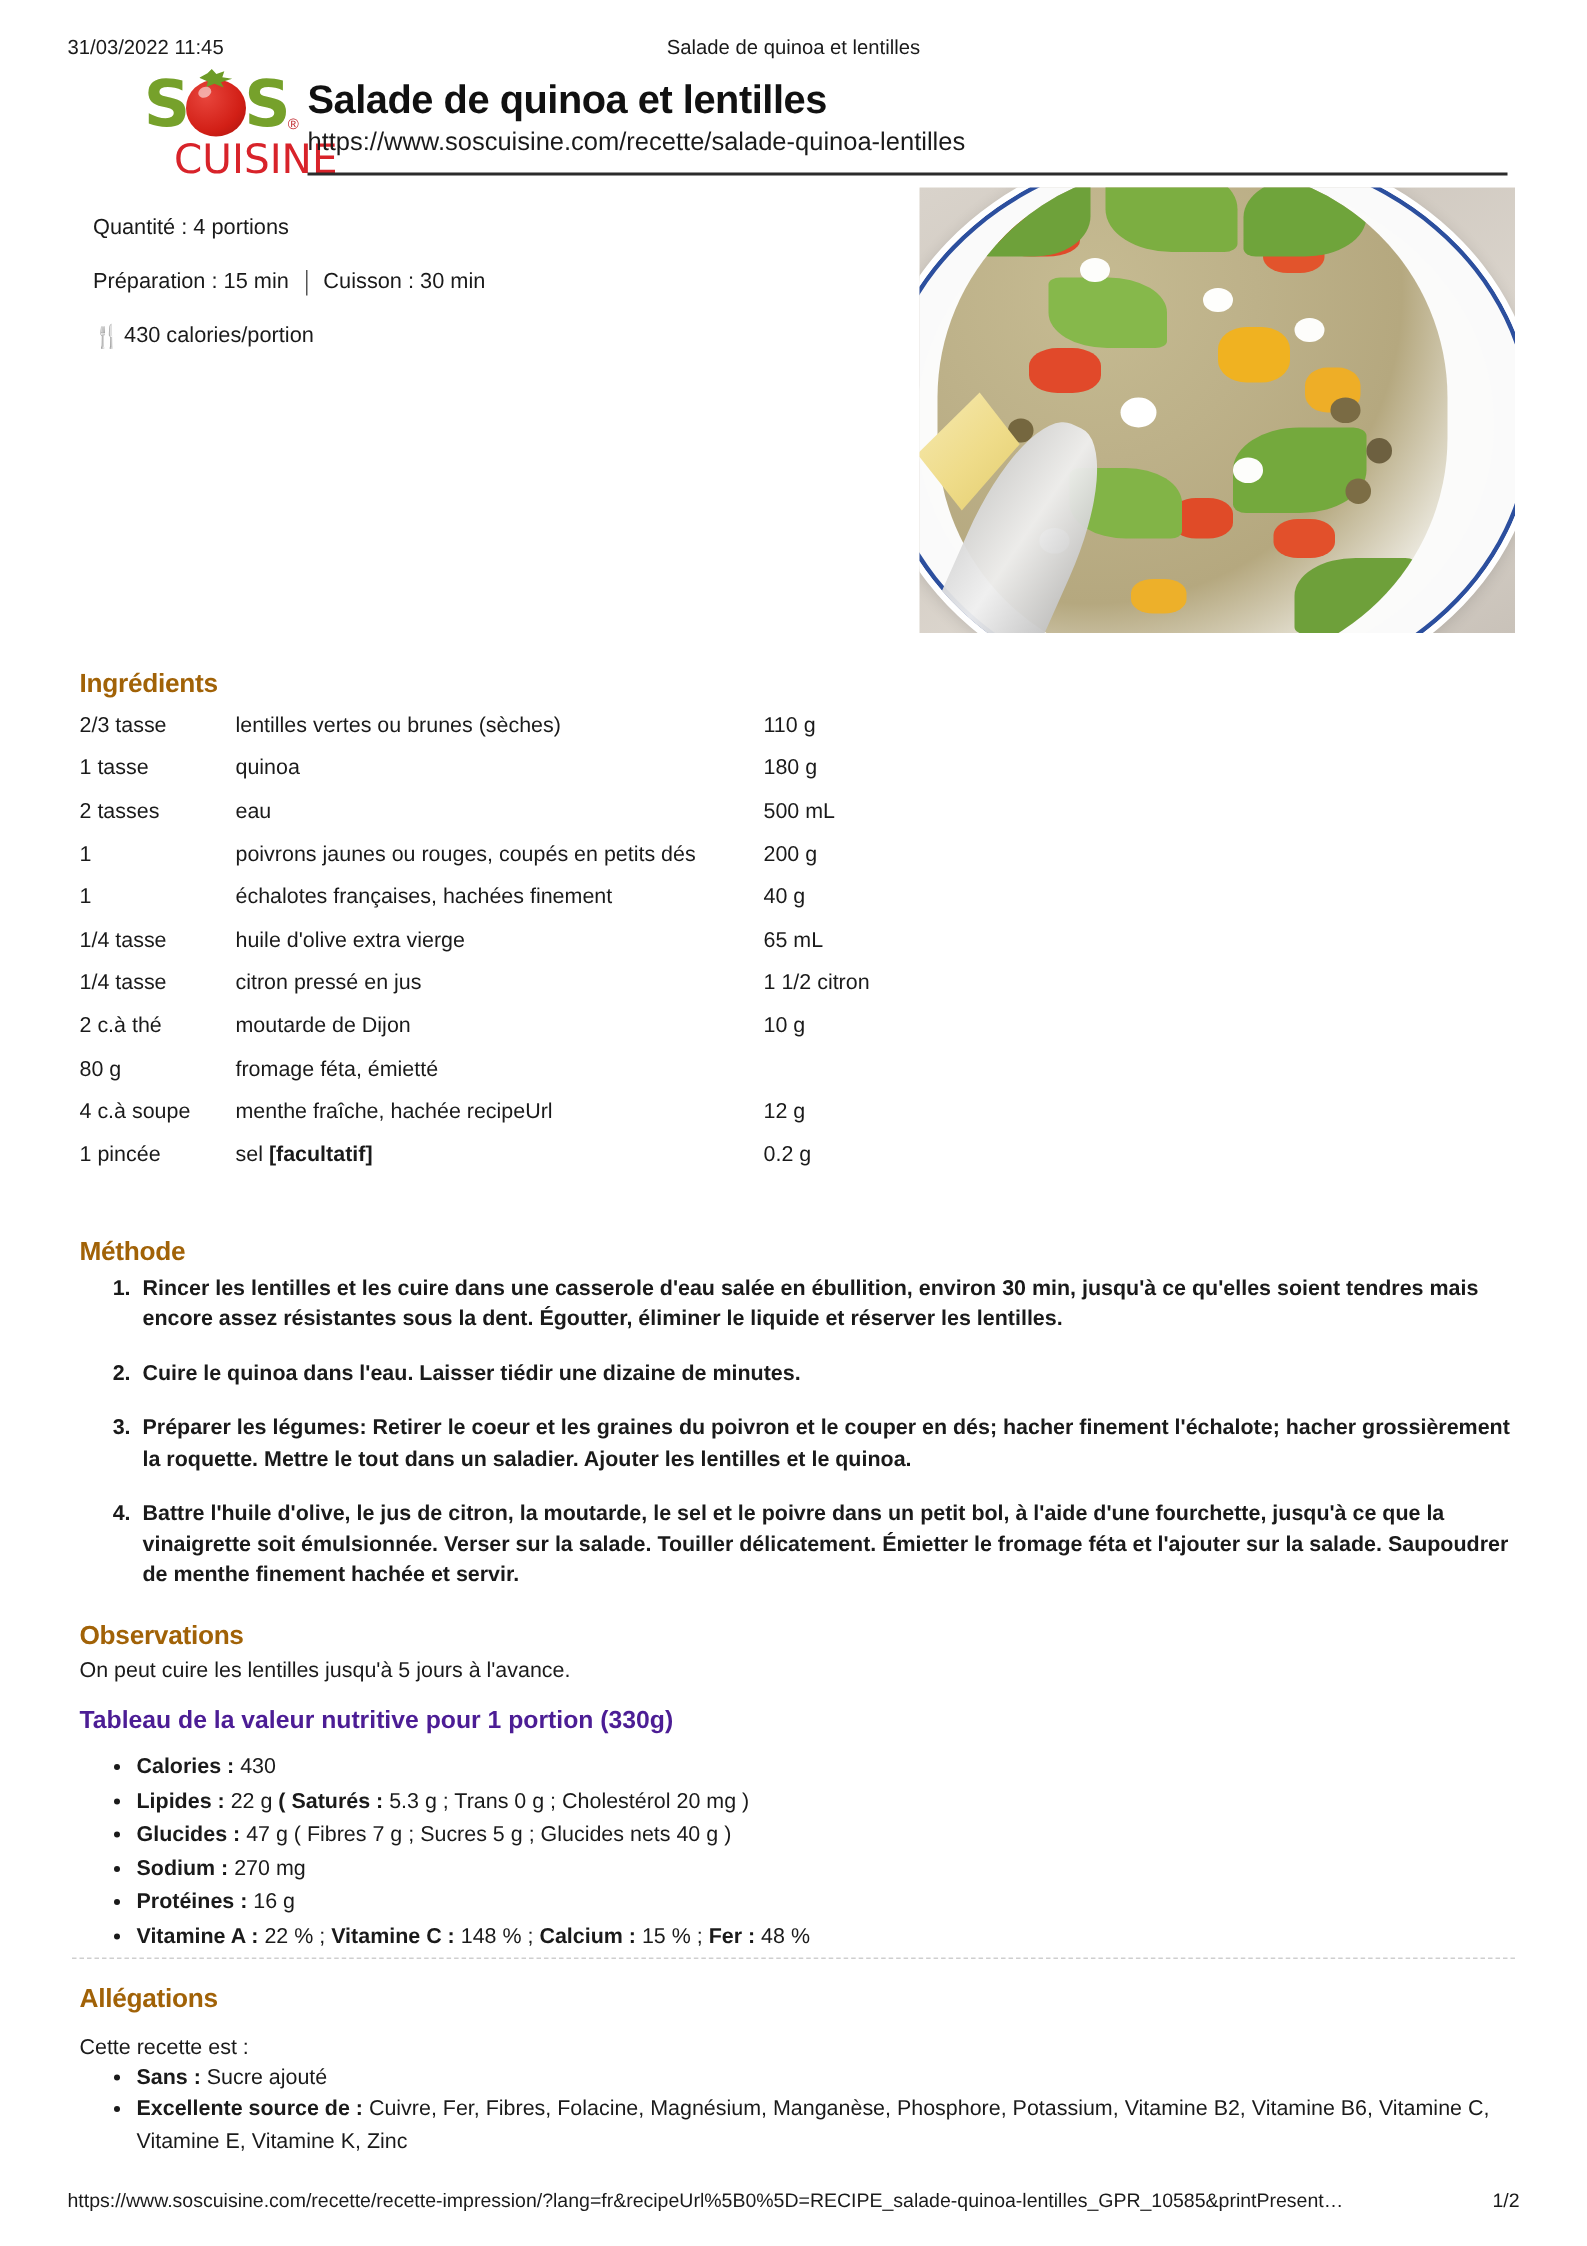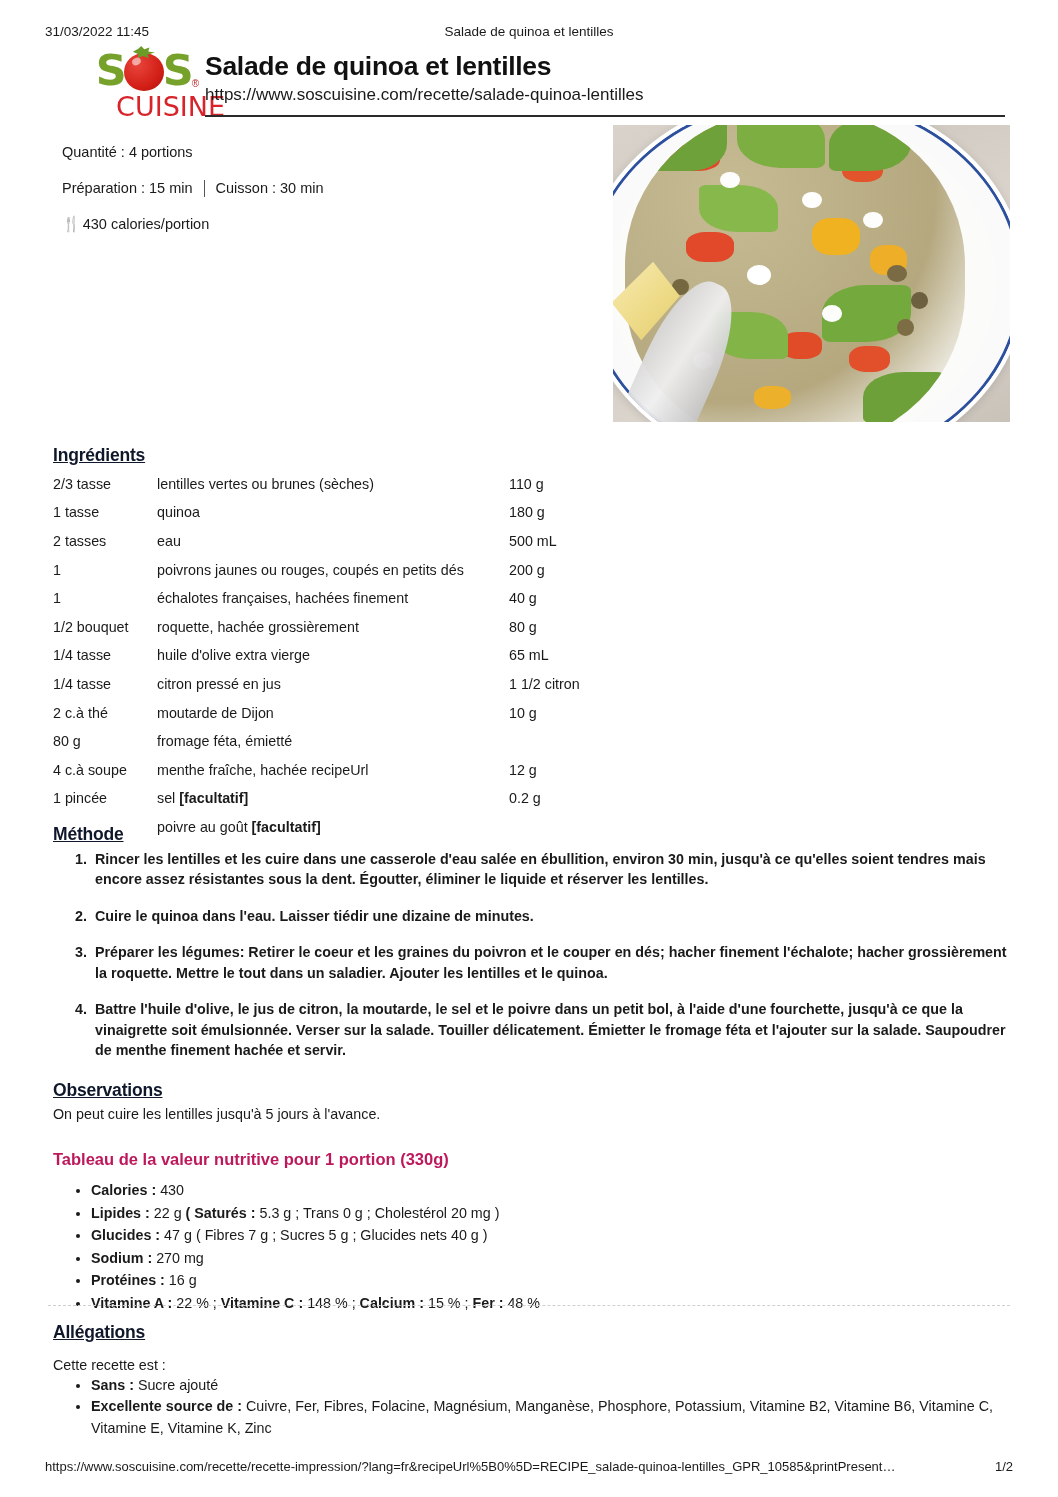--- a/index.html
+++ b/index.html
@@ -210,23 +210,22 @@
 
   
   .section {
     position: absolute;
     left: 53px;
   }
   h2.sec-title {
     font-size: 17.5px;
     font-weight: bold;
     margin: 0 0 4px 0;
-    color: #0f172a;
+    color: #a16207;
     letter-spacing: -0.2px;
-    text-decoration: underline;
   }
 
   
   #ingredients { top: 445px; width: 600px; }
   table.ing { border-collapse: collapse; width: 560px; font-size: 14.3px; }
   table.ing td {
     padding: 6.8px 0 6.8px 0;
     vertical-align: top;
     color: #1a1a1a;
     line-height: 1.05;
@@ -250,22 +249,22 @@
 
   
   #observations { top: 1080px; width: 700px; }
   .obs-text { font-size: 14.3px; line-height: 1.35; }
 
   
   #nutrition { top: 1134px; width: 700px; }
   h3.nut-title {
     font-size: 16.5px;
     font-weight: bold;
-    margin: 16px 0 10px 0;
-    color: #be185d;
+    margin: 4px 0 10px 0;
+    color: #4c1d95;
   }
   ul.nut { margin: 0; padding-left: 38px; list-style: disc; }
   ul.nut li {
     font-size: 14.3px;
     line-height: 1.58;
     color: #1a1a1a;
   }
   ul.nut li b { font-weight: bold; }
 
   
@@ -403,25 +402,20 @@
           <td class="qty">1</td>
           <td class="name">poivrons jaunes ou rouges, coupés en petits dés</td>
           <td class="metric">200 g</td>
         </tr>
         <tr>
           <td class="qty">1</td>
           <td class="name">échalotes françaises, hachées finement</td>
           <td class="metric">40 g</td>
         </tr>
         <tr>
-          <td class="qty">1/2 bouquet</td>
-          <td class="name">roquette, hachée grossièrement</td>
-          <td class="metric">80 g</td>
-        </tr>
-        <tr>
           <td class="qty">1/4 tasse</td>
           <td class="name">huile d'olive extra vierge</td>
           <td class="metric">65 mL</td>
         </tr>
         <tr>
           <td class="qty">1/4 tasse</td>
           <td class="name">citron pressé en jus</td>
           <td class="metric">1 1/2 citron</td>
         </tr>
         <tr>
@@ -436,25 +430,20 @@
         </tr>
         <tr>
           <td class="qty">4 c.à soupe</td>
           <td class="name">menthe fraîche, hachée recipeUrl</td>
           <td class="metric">12 g</td>
         </tr>
         <tr>
           <td class="qty">1 pincée</td>
           <td class="name">sel <span class="opt">[facultatif]</span></td>
           <td class="metric">0.2 g</td>
-        </tr>
-        <tr>
-          <td class="qty"></td>
-          <td class="name">poivre au goût <span class="opt">[facultatif]</span></td>
-          <td class="metric"></td>
         </tr>
       </tbody>
   </table>
 </div>
 
 <div class="section" id="methode">
   <h2 class="sec-title">Méthode</h2>
   <ol class="steps" id="steps-list">
       <li>Rincer les lentilles et les cuire dans une casserole d'eau salée en ébullition, environ 30 min, jusqu'à ce qu'elles soient tendres mais encore assez résistantes sous la dent. Égoutter, éliminer le liquide et réserver les lentilles.</li>
       <li>Cuire le quinoa dans l'eau. Laisser tiédir une dizaine de minutes.</li>

